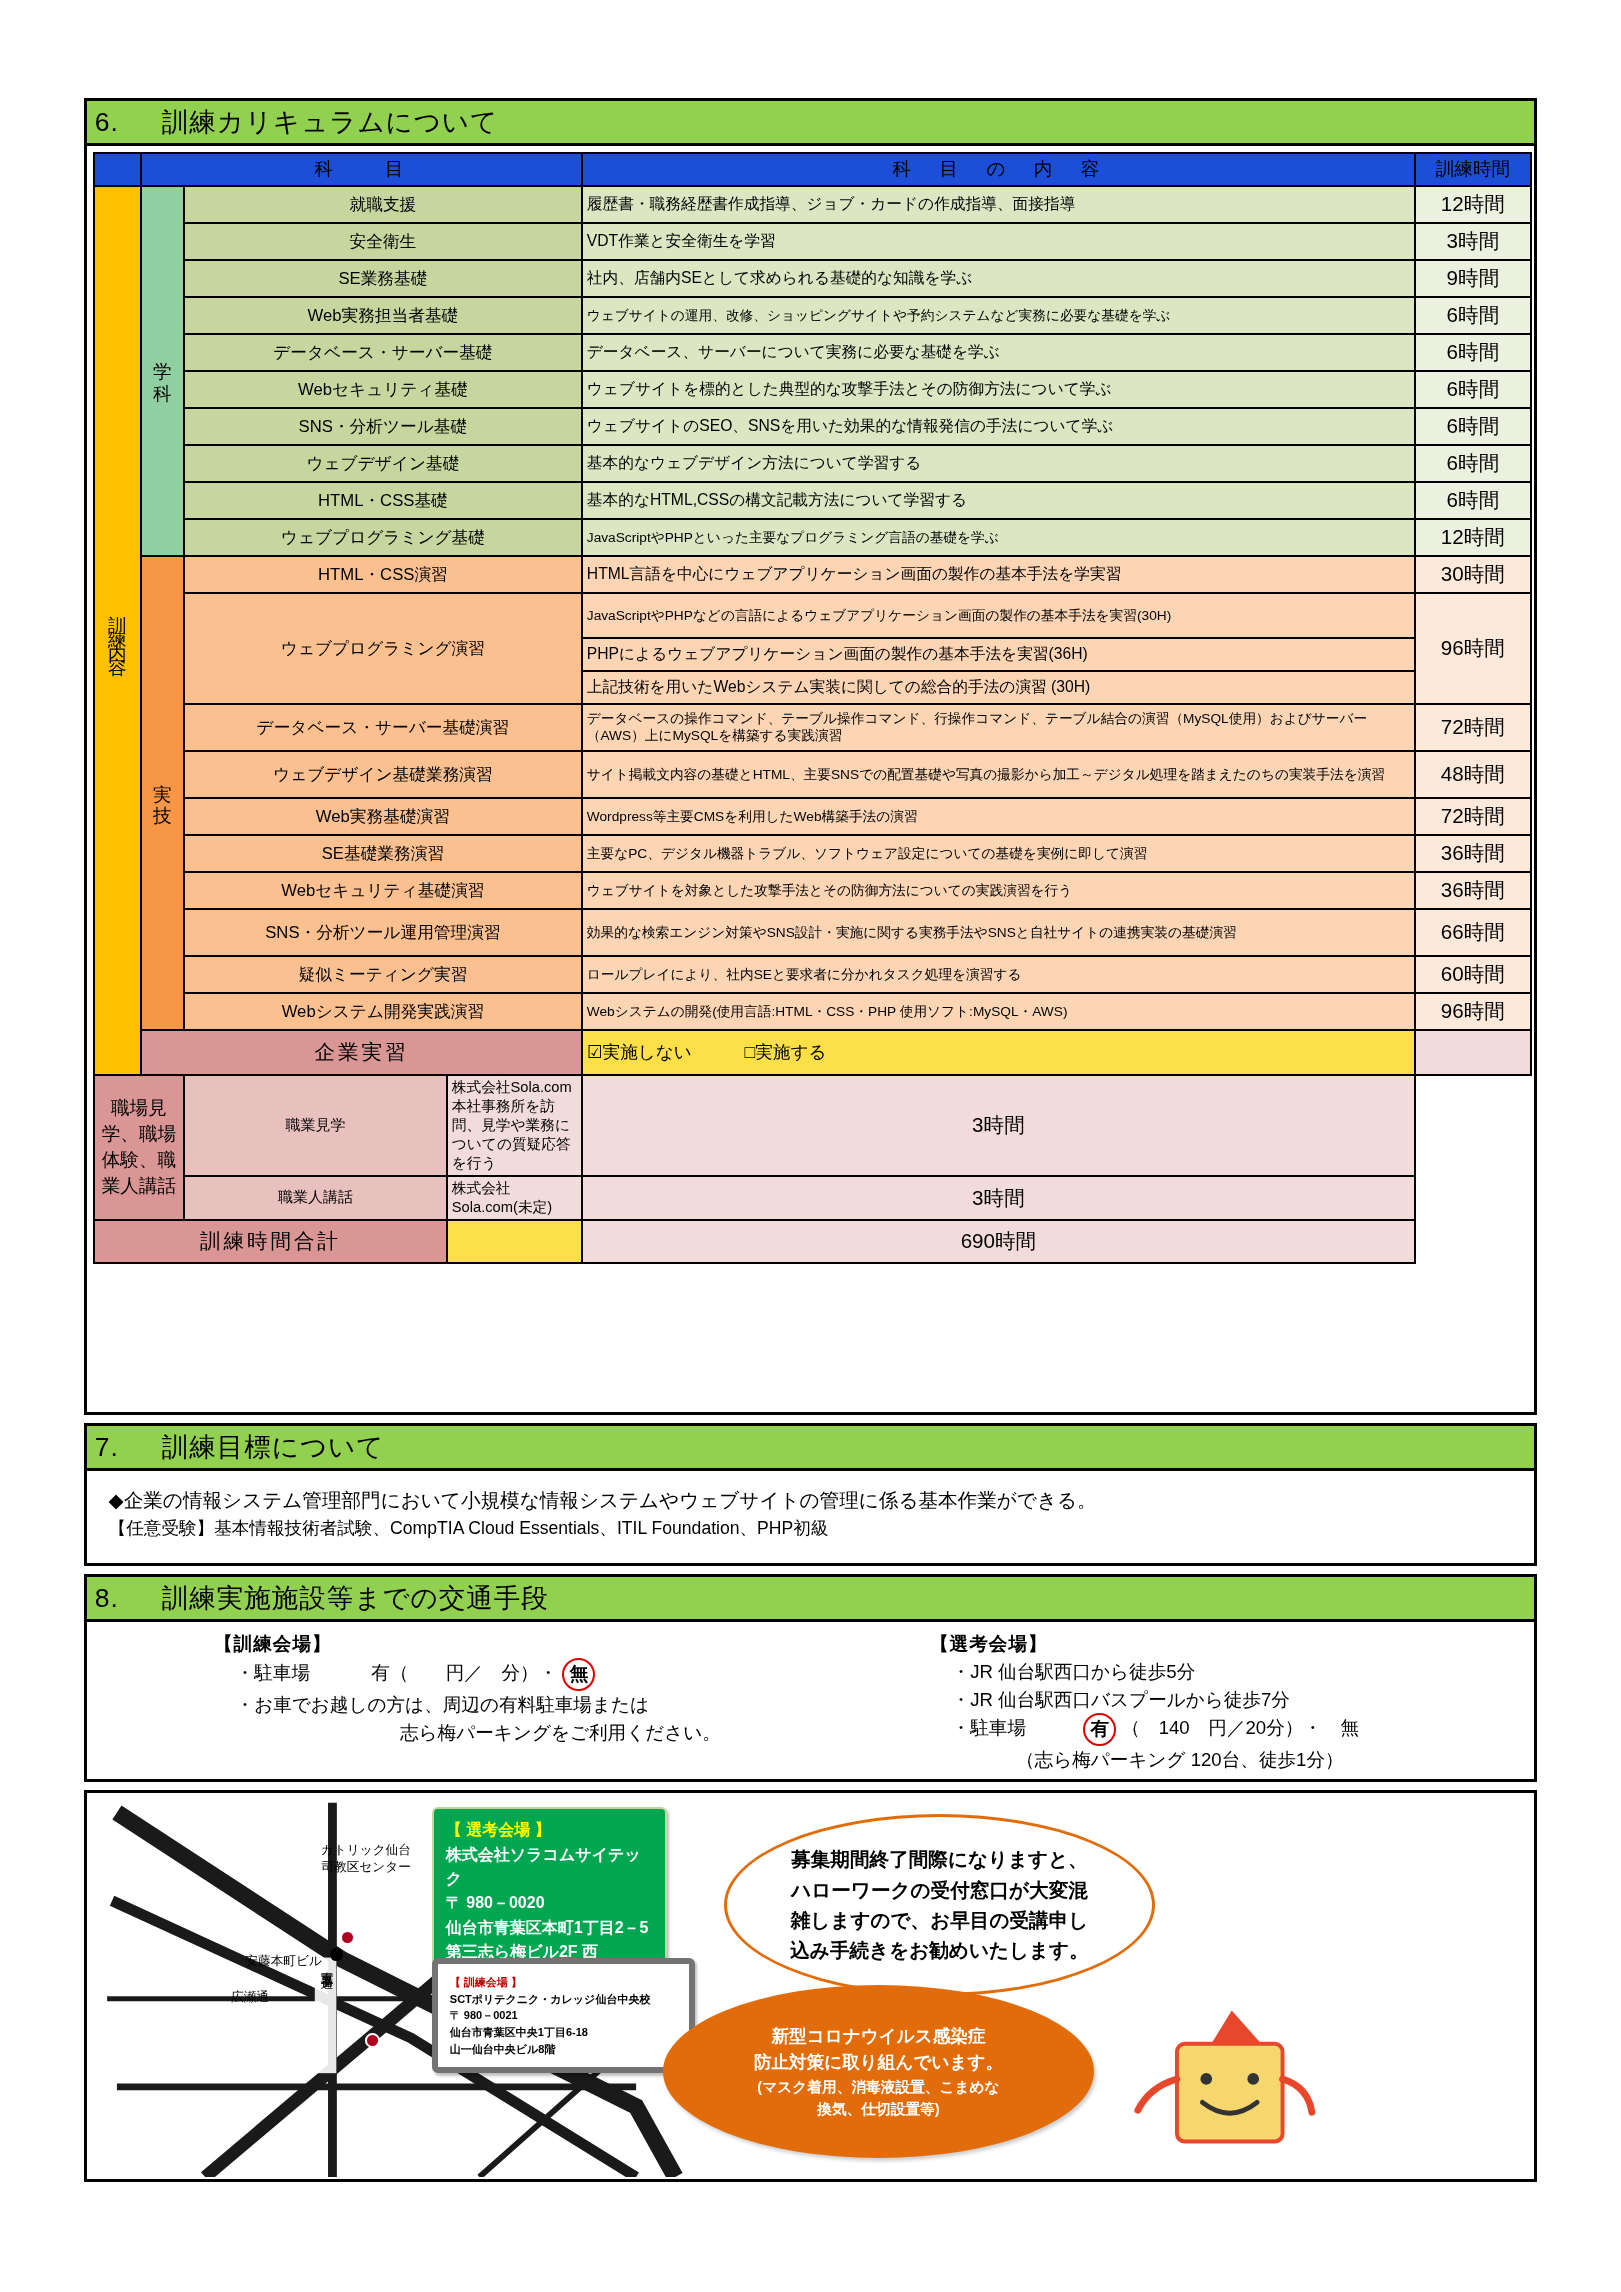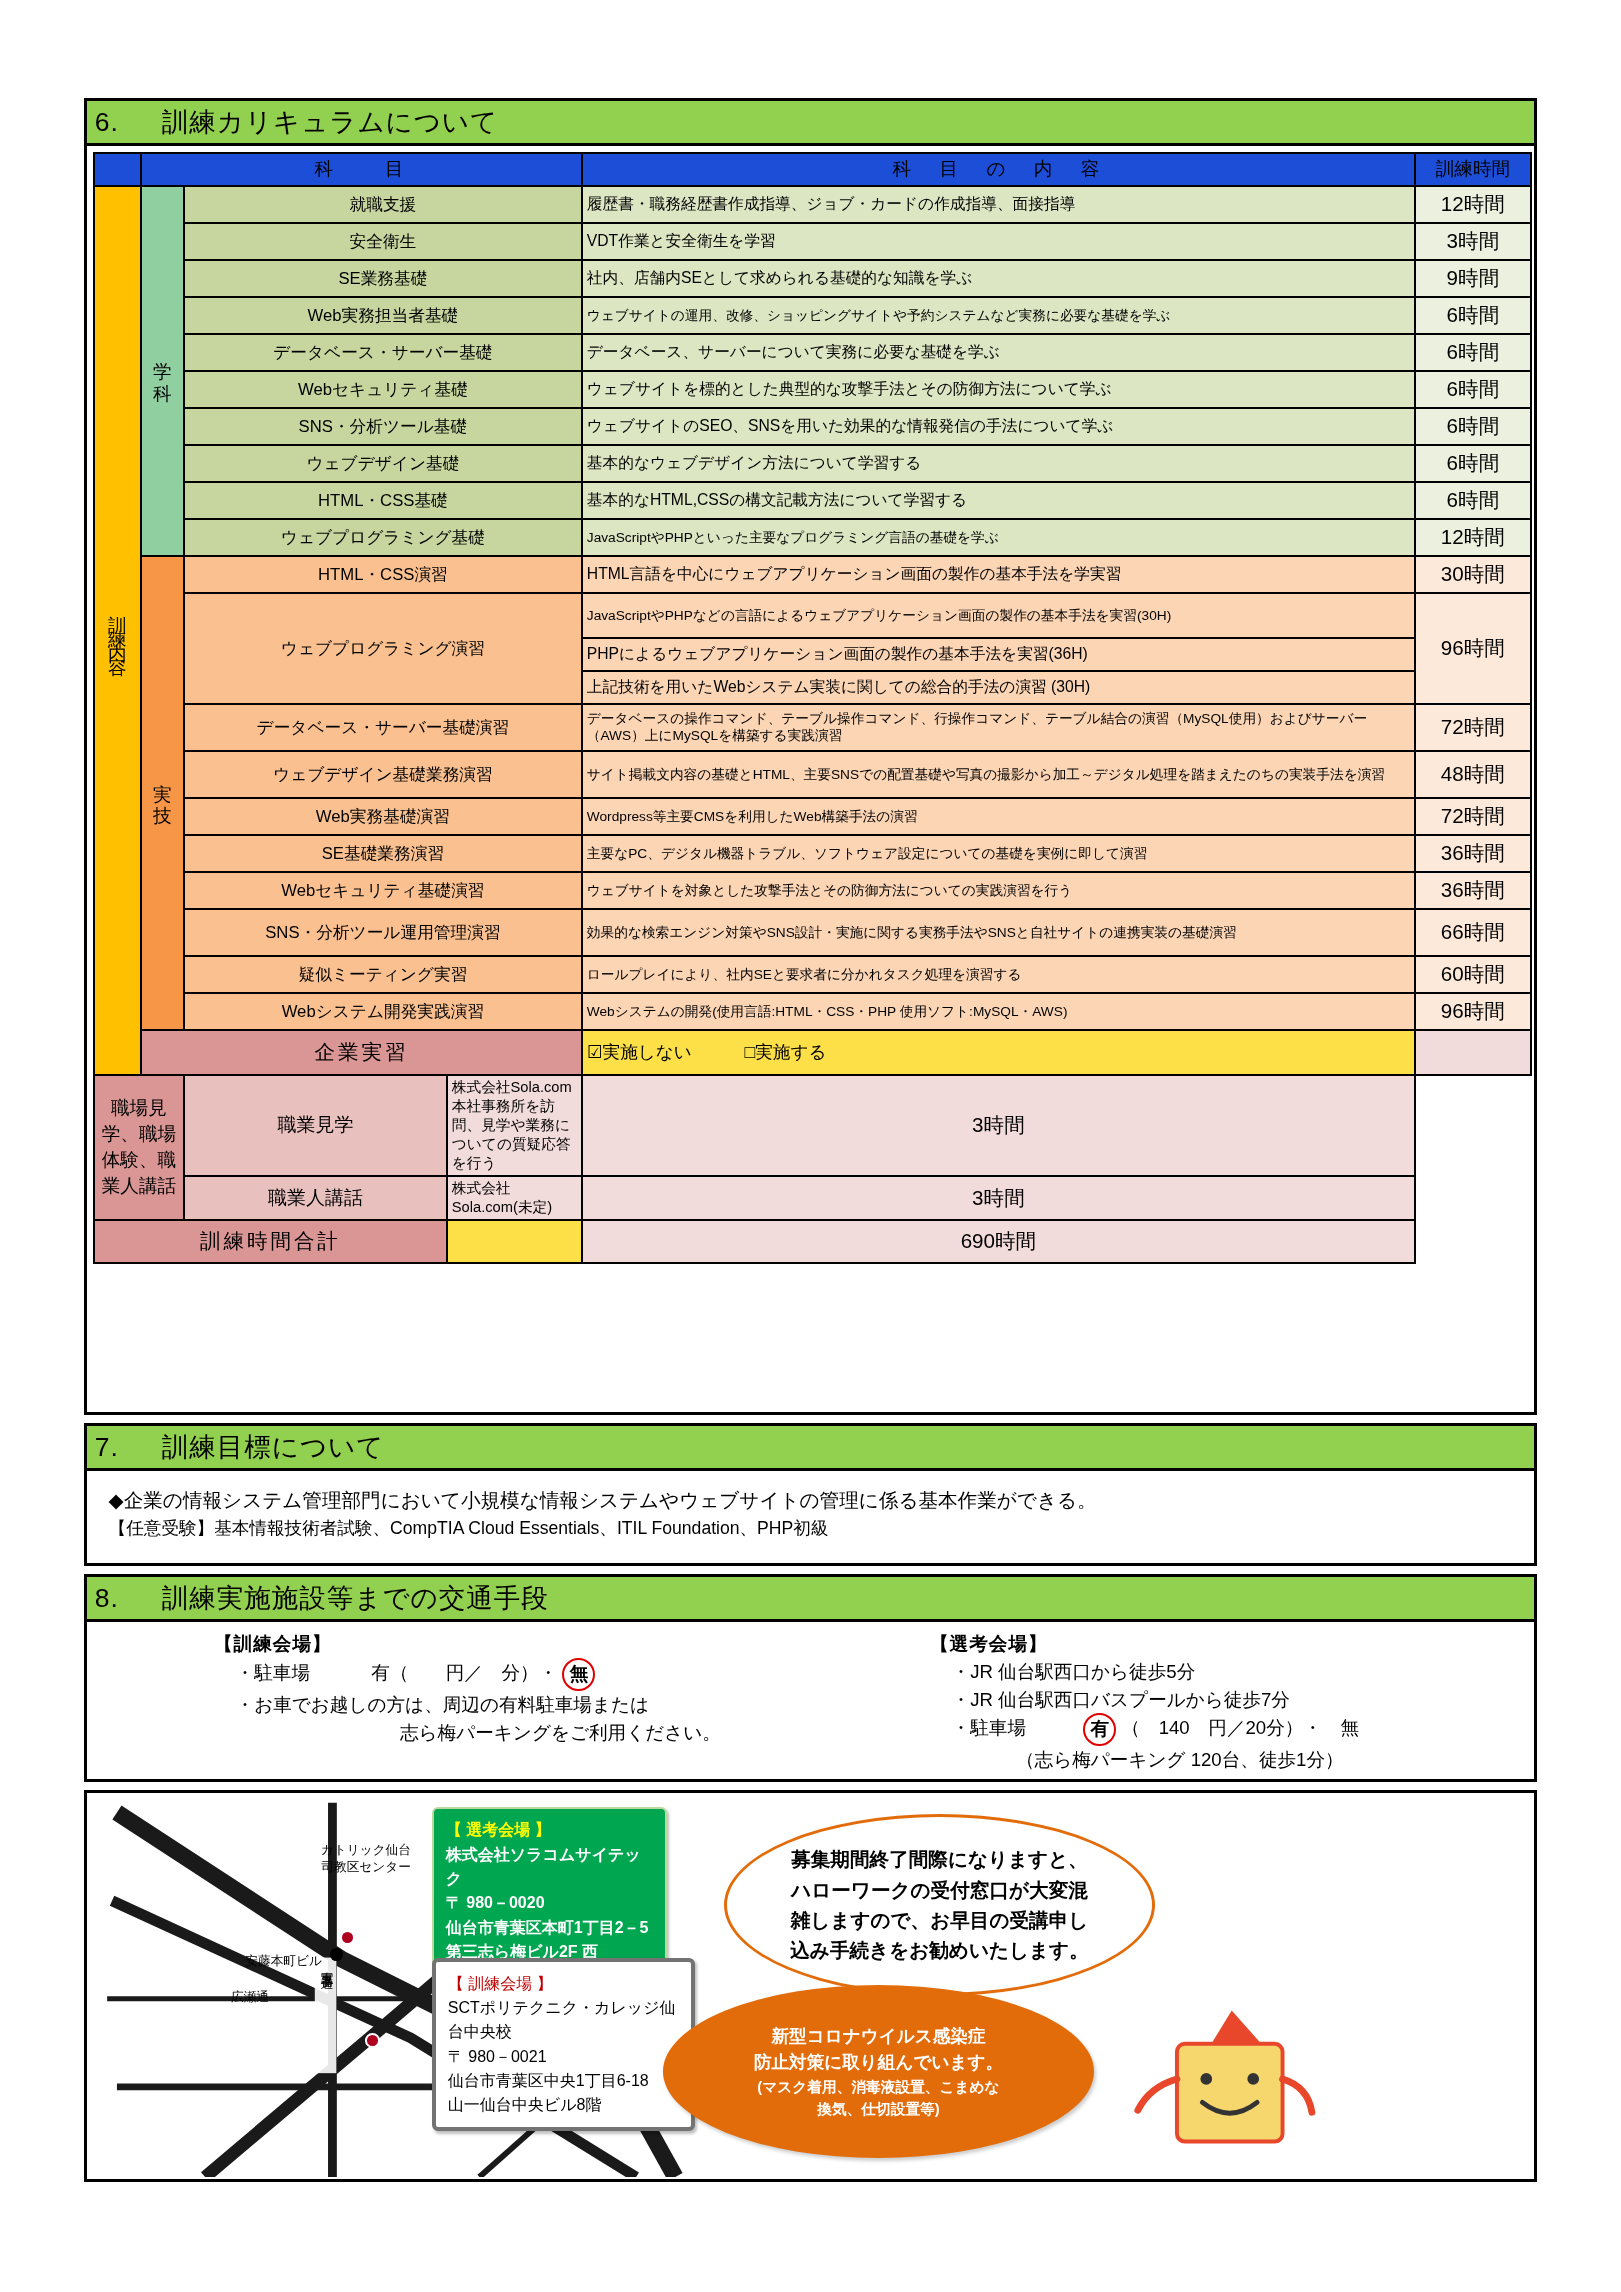--- a/index.html
+++ b/index.html
@@ -61,21 +61,21 @@
   .r-gak-hr  { background:#ebf1de; text-align:center; font-size:20.6px; }
 
   .r-jit-sub { background:#fac090; text-align:center; font-size:16.7px; }
   .r-jit-con { background:#fcd5b5; font-size:15.7px; }
   .r-jit-hr  { background:#fde9d9; text-align:center; font-size:20.6px; }
 
   .r-pink-sub { background:#d99694; text-align:center; font-size:20.6px; letter-spacing:2.9px;}
   .r-pink-con { background:#fde047; font-size:17.6px; }
   .r-pink-hr  { background:#f2dcdb; text-align:center; font-size:20.6px; }
   .r-pink-small { background:#f2dcdb; font-size:14.7px; }
-  .r-pink-mid { background:#e8c0be; text-align:center; font-size:19px; }
+  .r-pink-mid { background:#e8c0be; text-align:center; font-size:15px; }
 
   .small { font-size:13.7px; line-height:1.25; }
 
   
   .goal-body { padding: 13.7px 17.6px 15.7px 21.6px; font-size:19.6px; line-height:1.55; }
   .goal-body .l2 { font-size:17.6px; }
 
   
   .trans-body { padding: 9.8px 0 7.8px 0; position:relative; height:147px;}
   .col-left { position:absolute; left:127px; top:7.8px; font-size:18.6px; line-height:1.5;}
@@ -98,22 +98,22 @@
   .mapsvg { position:absolute; left:0; top:0; }
 
   .cal { position:absolute; border-radius:5.9px; }
   .cal-green {
     background:#00a650; color:#fff; border:2px solid #bcd9a0;
     font-size:16px; line-height:1.52; padding:9.8px 11.8px; font-weight:bold;
     box-shadow: 2px 2.9px 2.9px rgba(0,0,0,.25);
   }
   .cal-green .hd { color:#ffff00; }
   .cal-white {
-    background:#fff; color:#000; border:4px solid #737373;
-    font-size:16px; line-height:1.52; padding:9.8px 11.8px; font-weight:normal;
+    background:#fff; color:#000; border:6px solid #737373;
+    font-size:11px; line-height:1.52; padding:9.8px 11.8px; font-weight:bold;
     box-shadow: 2px 2.9px 2.9px rgba(0,0,0,.25);
   }
   .cal-white .hd { color:#c00000; }
 
   .bub {
     position:absolute;
     display:flex; align-items:center; justify-content:center;
     text-align:center; font-weight:bold;
   }
   .bub-out {

